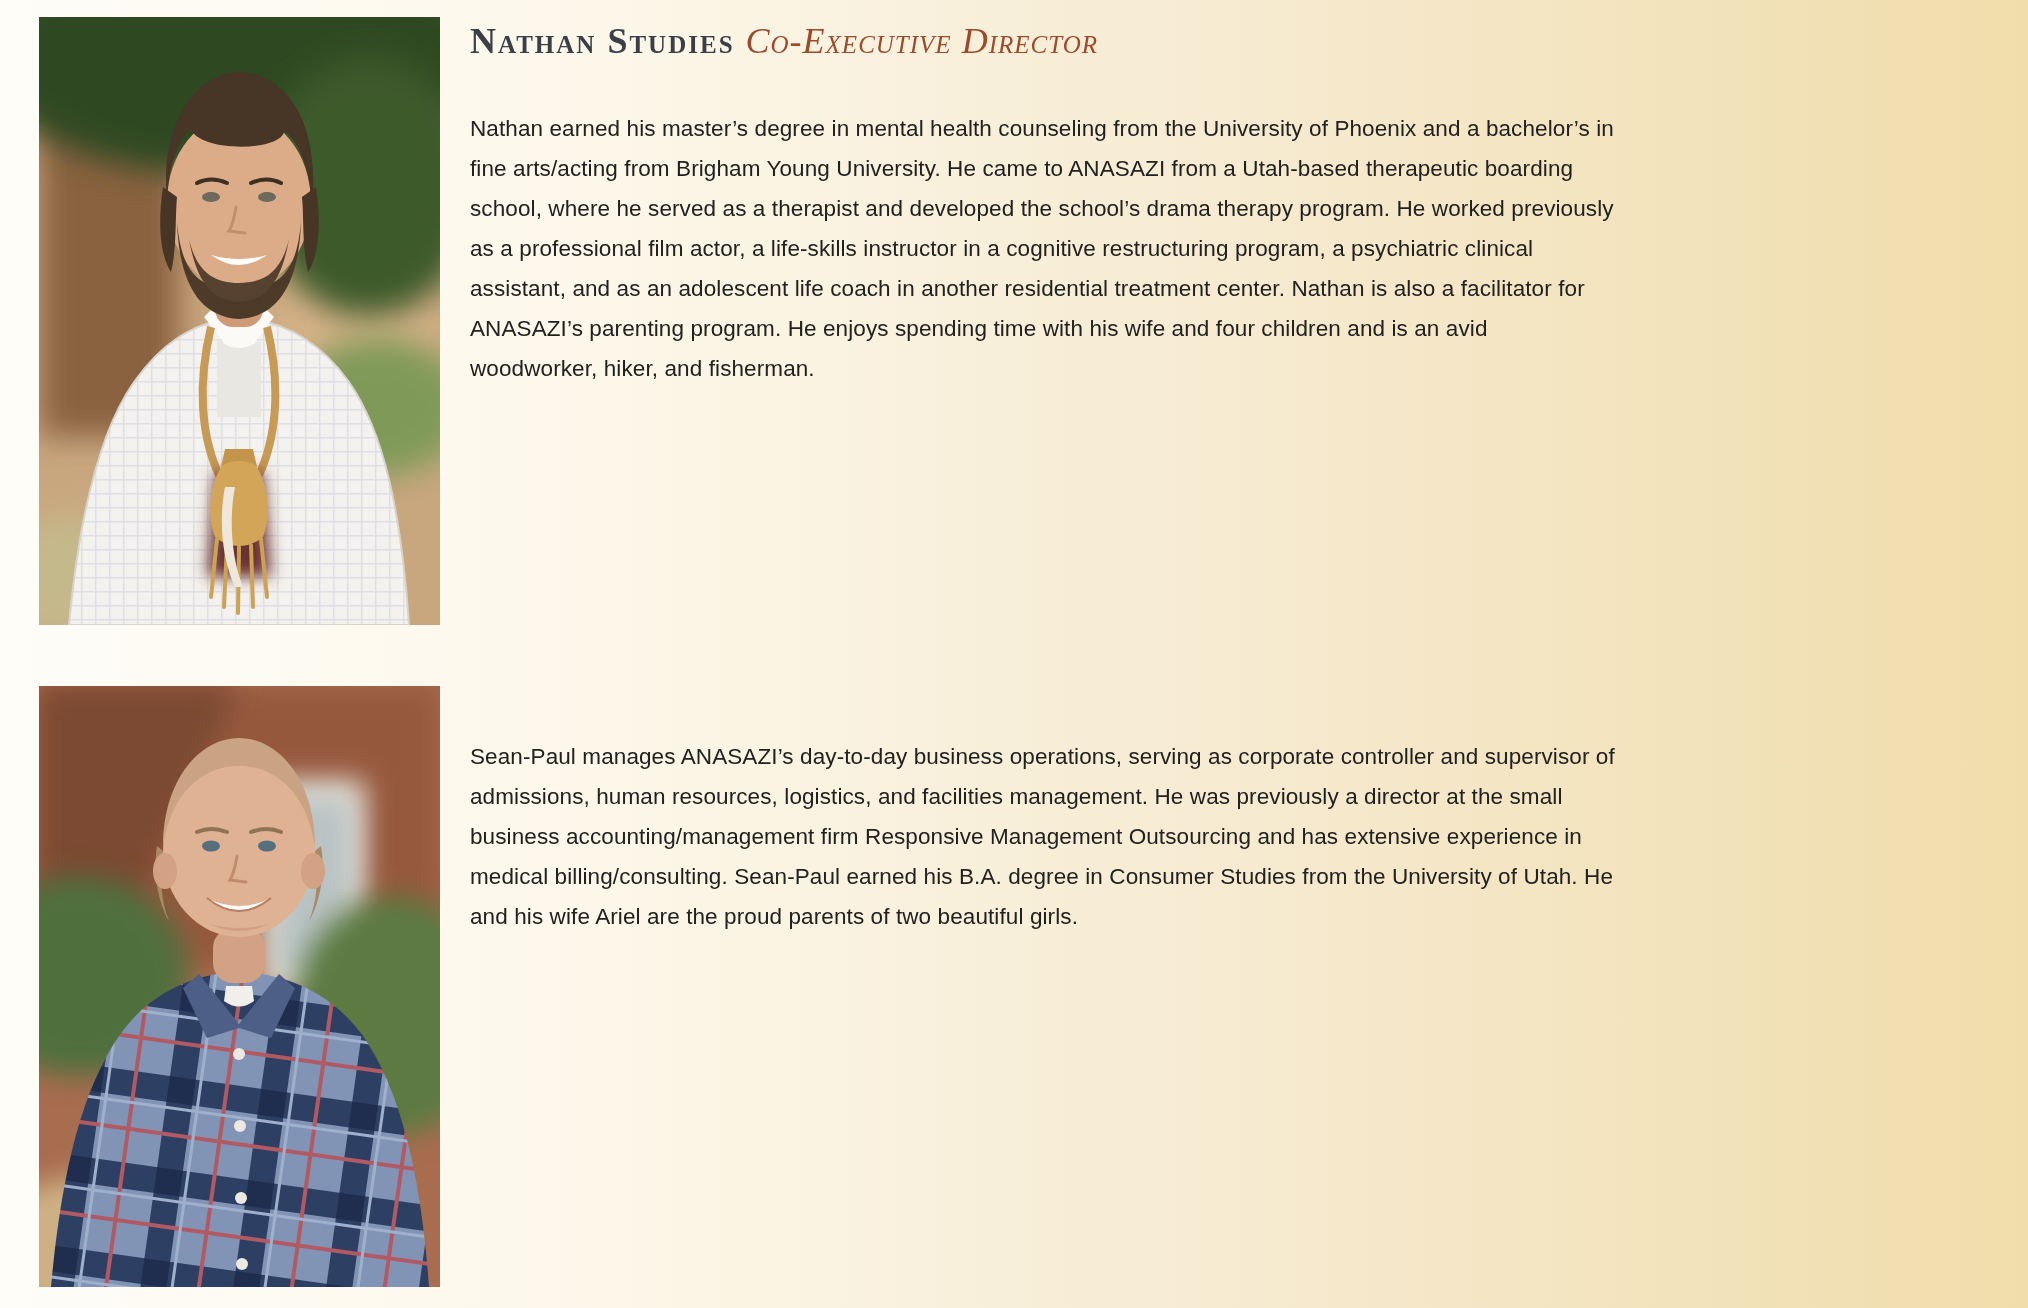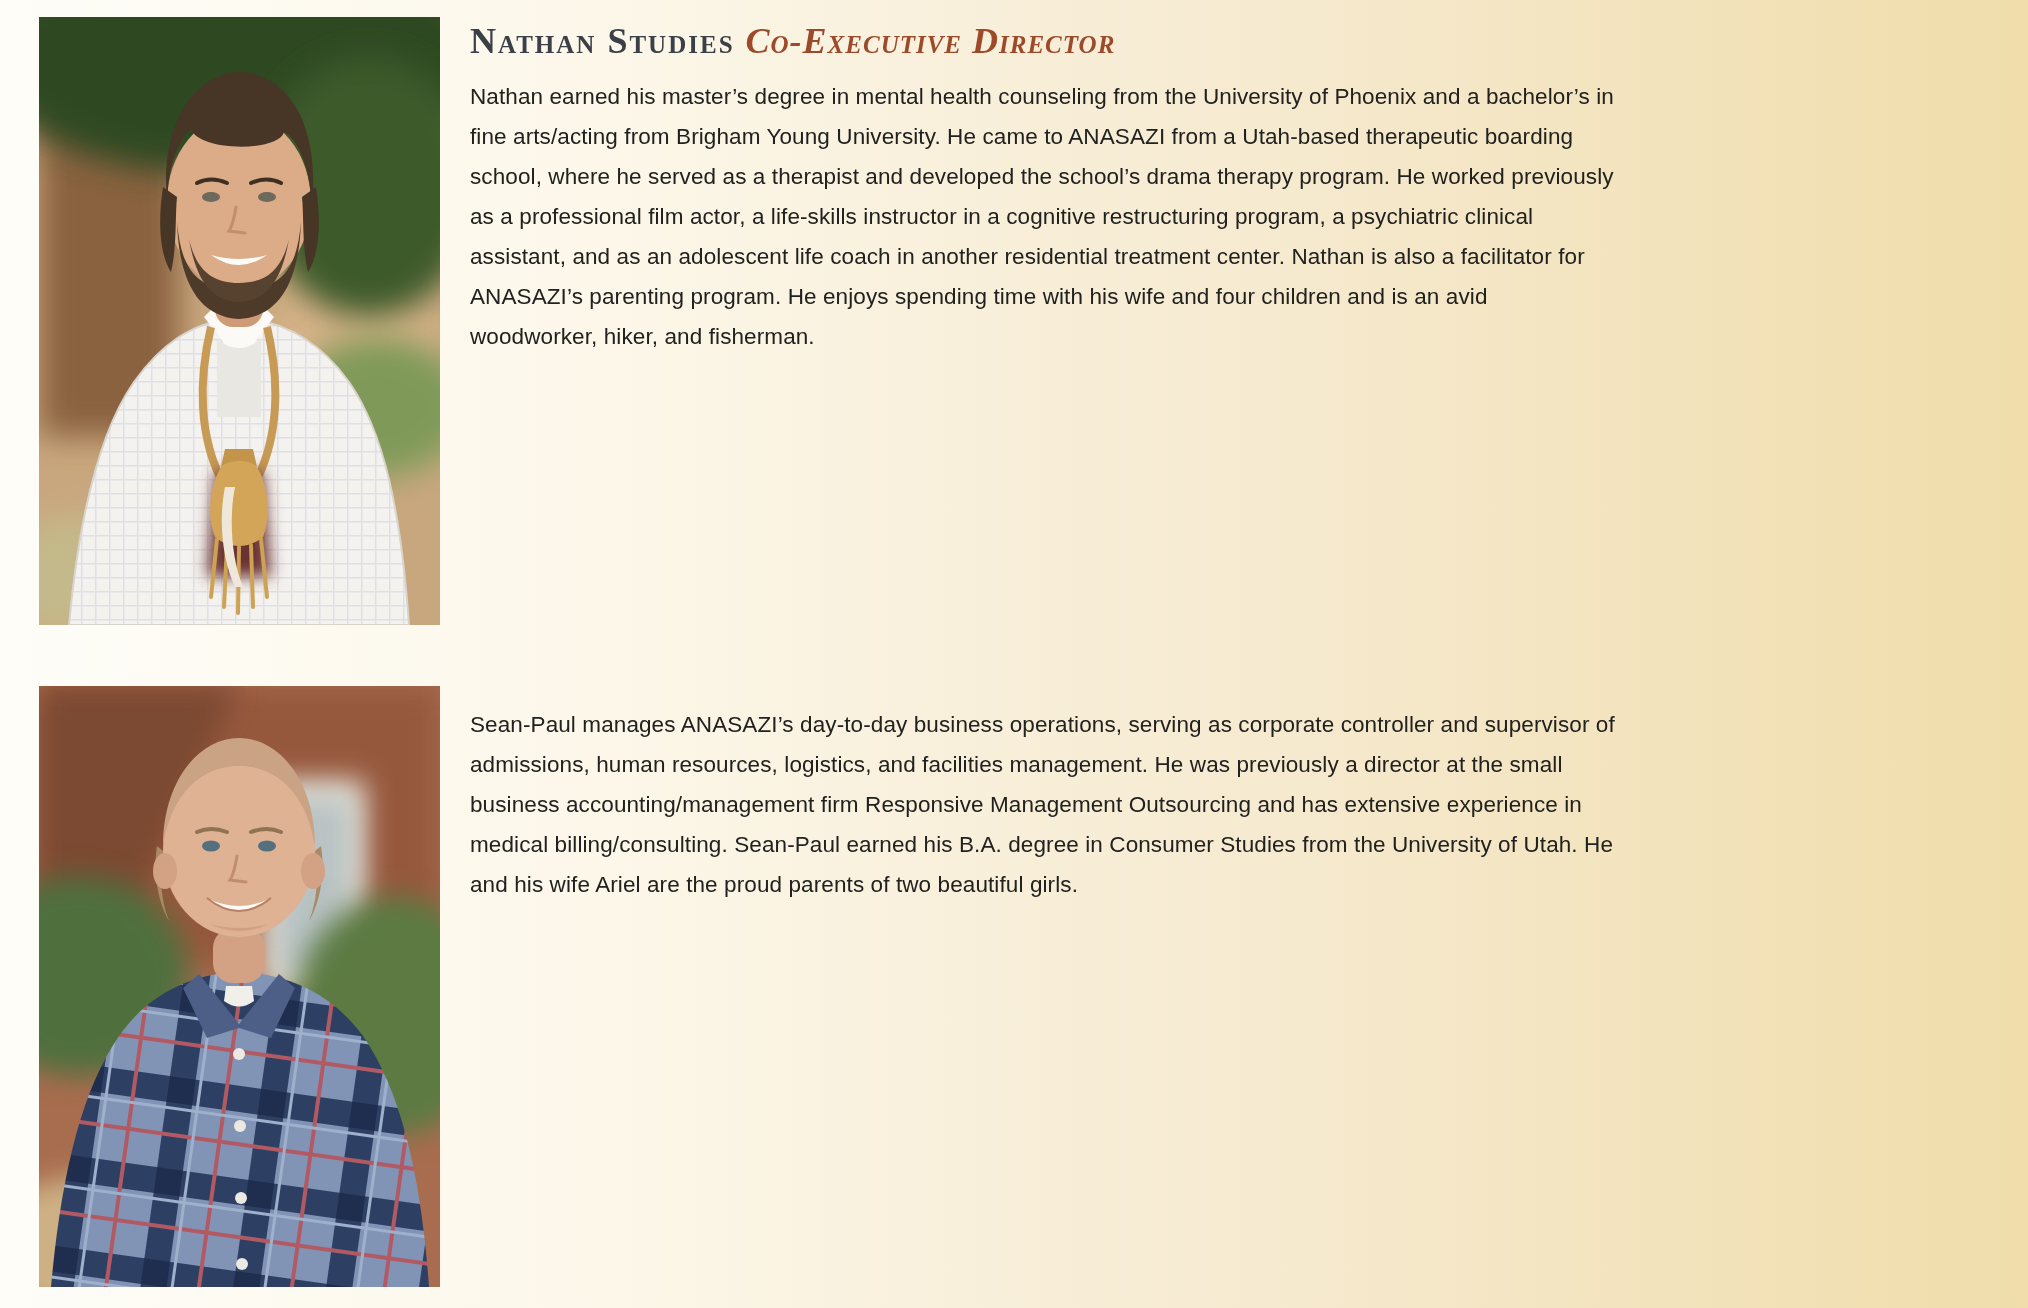--- a/index.html
+++ b/index.html
@@ -32,25 +32,25 @@
     font-weight: 600;
     font-size: 36px;
     letter-spacing: 2px;
     color: #3b4048;
     line-height: 1.15;
     white-space: nowrap;
   }
   h2.person-heading .person-title {
     color: #9c4a2a;
     font-style: italic;
-    font-weight: 700;
+    font-weight: 400;
     letter-spacing: 1px;
   }
   p.bio {
-    margin-top: 15px;
+    margin-top: 47px;
     font-size: 22.5px;
     line-height: 40px;
     color: #21211f;
     letter-spacing: 0.1px;
   }
 </style>
 </head>
 <body>
 
 <div class="page">

